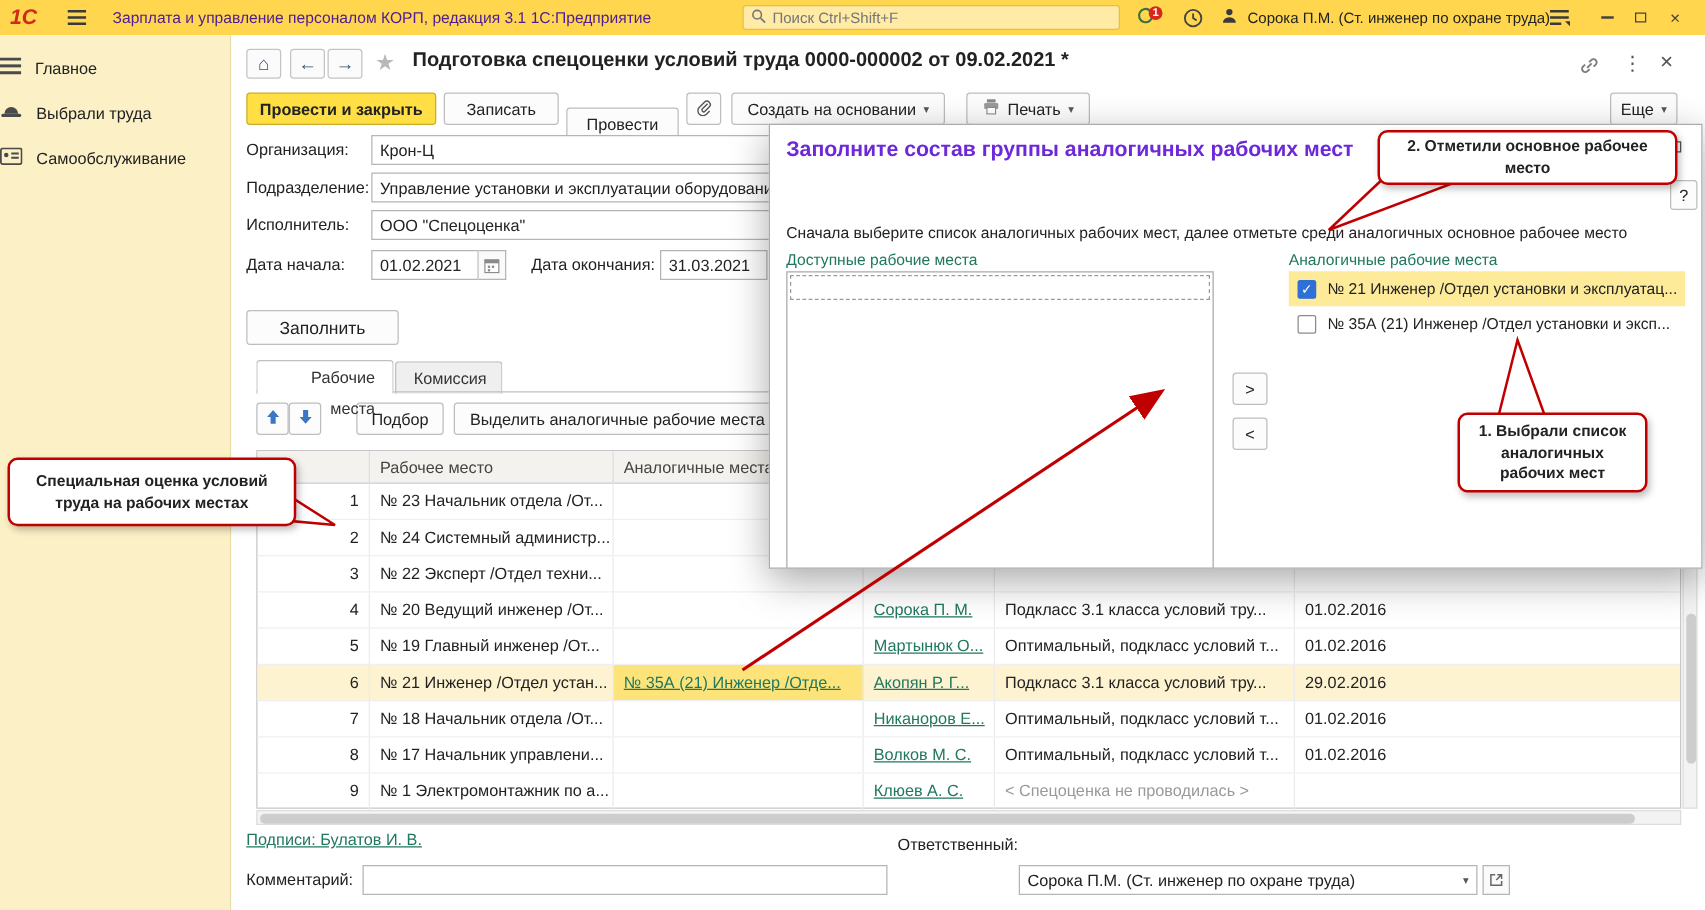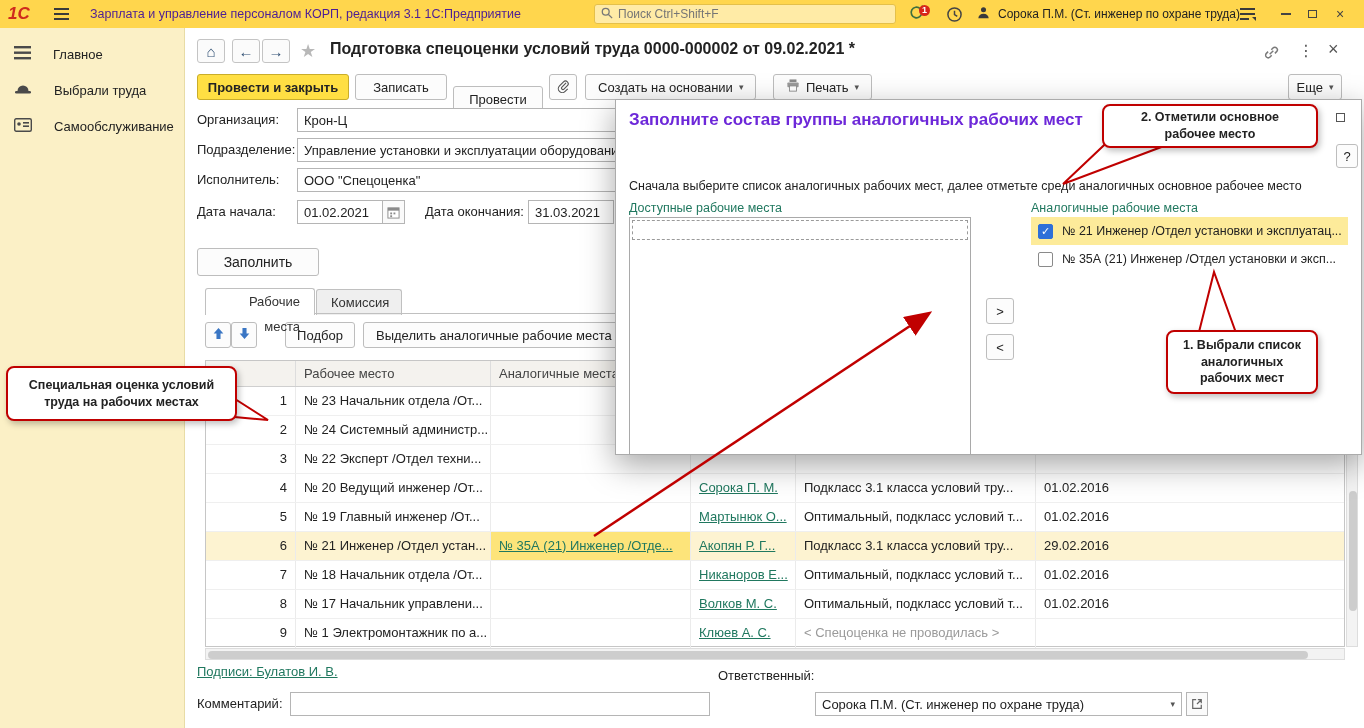--- a/index.html
+++ b/index.html
@@ -14,21 +14,21 @@
   .tb-title { font-size:12.5px; color:#4c1d95; }
   .searchbox { background:#ffeba6; border:1px solid #e4c04a; border-radius:3px; height:20px !important; top:4px !important; padding:0 6px; gap:5px; }
   .searchbox input { border:none; background:transparent; outline:none; font-size:12px; color:#6e6e6e; width:250px; font-family:inherit; }
   .tb-ic { color:#444; font-size:14px; cursor:pointer; }
   .badge { position:absolute; top:1px; right:-5px; background:#d8261a; color:#fff; border-radius:7px; font-size:9px; line-height:11px; min-width:11px; text-align:center; font-weight:bold; }
   .wbox { width:9px; height:8px; border:1.5px solid #444; display:inline-block; }
   .wbar { width:10px; height:2px; background:#444; display:inline-block; }
 
   
   .sidebar { position:absolute; left:0; top:28px; bottom:0; width:185px; background:#fbf0c6; border-right:1px solid #e8dca6; }
-  .side-item { display:flex; align-items:center; gap:22px; height:36px; padding-left:14px; cursor:pointer; color:#222; }
+  .side-item { display:flex; align-items:center; gap:11px; height:36px; cursor:pointer; color:#222; }
 
   
   .main { position:absolute; left:185px; top:28px; right:0; bottom:0; background:#fff; }
   .main > * { position:absolute; }
   .pg-title { font-size:16px; font-weight:bold; color:#222; white-space:nowrap; }
   .btn { display:inline-flex; align-items:center; justify-content:center; gap:6px; background:#fcfcfc; border:1px solid #bdbdbd; border-radius:3px; font-size:13px; color:#222; height:26px; padding:0 12px; cursor:pointer; font-family:inherit; white-space:nowrap; }
   .btn.primary { background:#ffdf43; border-color:#c9ad2a; font-weight:bold; }
   .btn.sq { width:28px; padding:0; }
   .caret { font-size:9px; color:#555; }
   .nvbtn { width:28px; height:24px; display:inline-flex; align-items:center; justify-content:center; background:#fbfbfb; border:1px solid #c4c4c4; border-radius:3px; cursor:pointer; color:#2f4f73; font-size:15px; }
@@ -400,21 +400,21 @@
       <marker id="ah" markerWidth="11" markerHeight="9" refX="9" refY="4.5" orient="auto">
         <path d="M0,0 L11,4.5 L0,9 z" fill="#c00000"></path>
       </marker>
     </defs>
     <polygon points="1118,132 1164,146 1063,184" fill="#fff" stroke="#c00000" stroke-width="2"></polygon>
     <polygon points="1196,344 1240,344 1214,272" fill="#fff" stroke="#c00000" stroke-width="2"></polygon>
     <polygon points="224,392 224,416 268,420" fill="#fff" stroke="#c00000" stroke-width="2"></polygon>
     <line x1="594" y1="536" x2="928" y2="314" stroke="#c00000" stroke-width="2.5" marker-end="url(#ah)"></line>
   </svg>
 
-  <div class="callout" style="left:1102px;top:104px;width:216px;height:44px">
+  <div class="callout" style="left:1102px;top:104px;width:240px;height:44px">
     <span>2. Отметили основное рабочее место</span>
   </div>
   <div class="callout" style="left:1166px;top:330px;width:152px;height:64px">
     <span>1. Выбрали список аналогичных рабочих мест</span>
   </div>
   <div class="callout" style="left:6px;top:366px;width:231px;height:55px">
     <span>Специальная оценка условий труда на рабочих местах</span>
   </div>
 
 </div>

